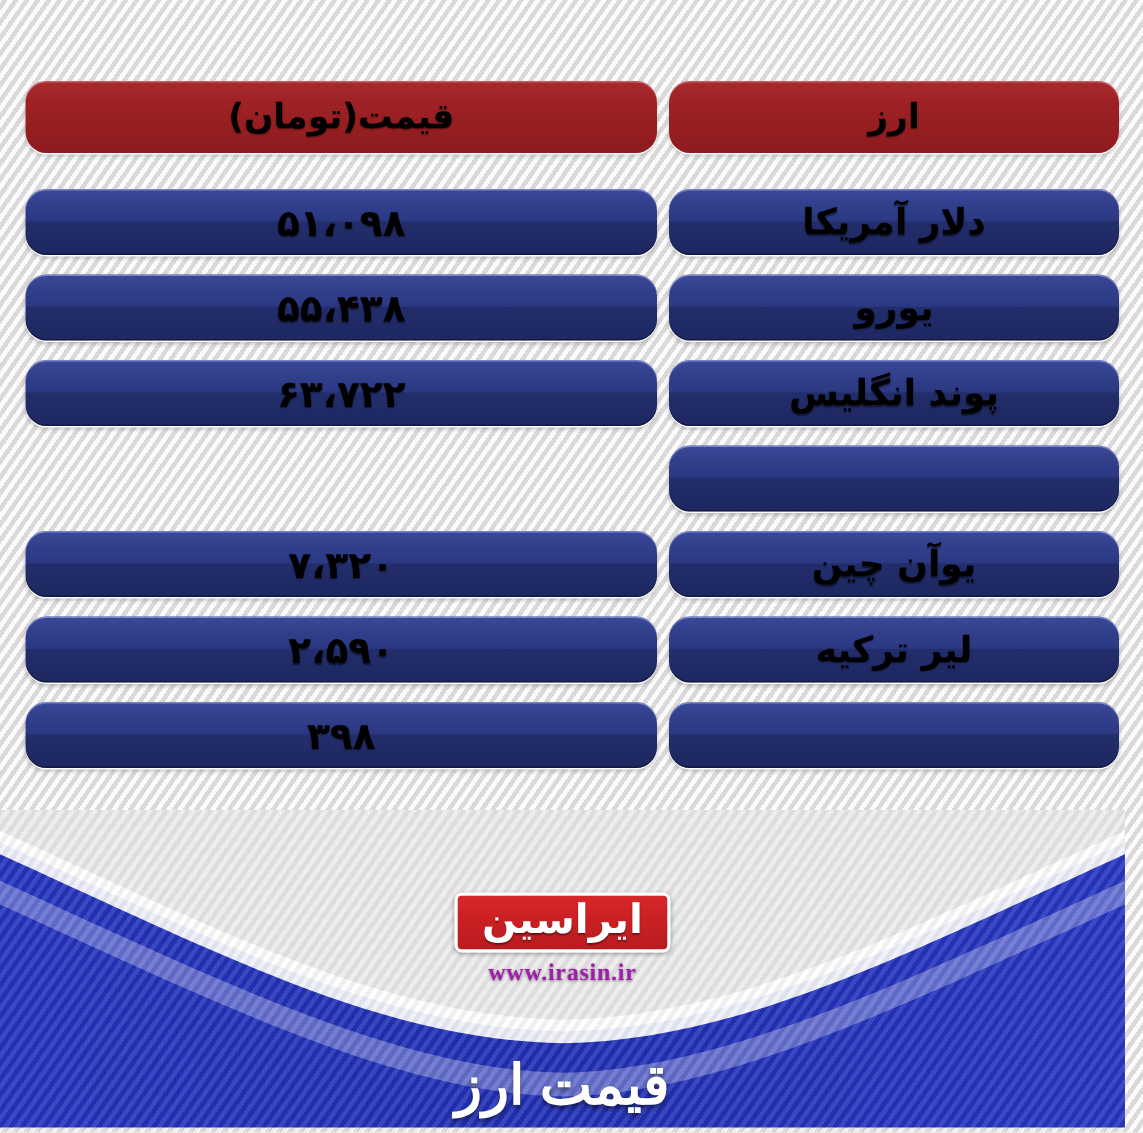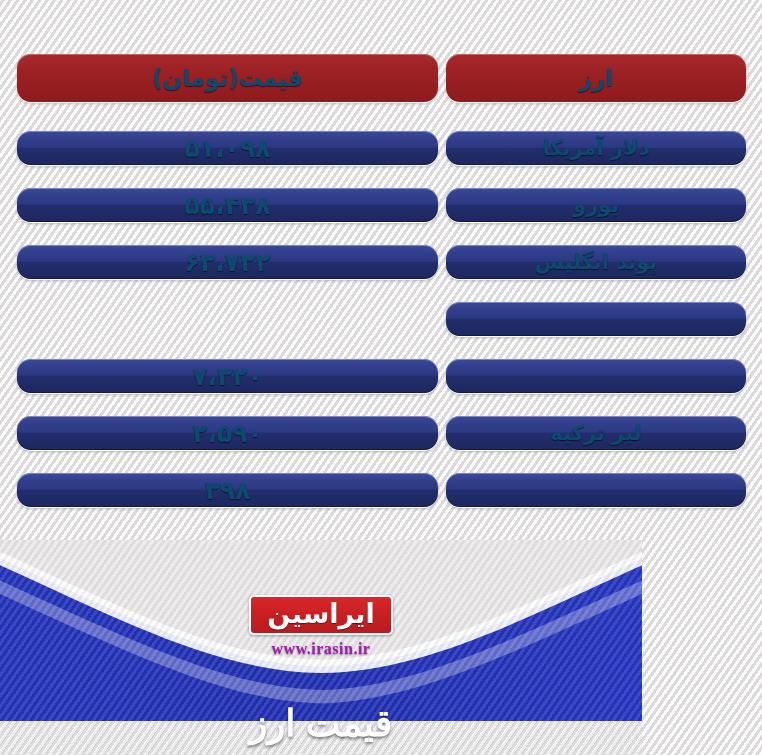--- a/index.html
+++ b/index.html
@@ -56,21 +56,21 @@
     left: 0;
     width: 762px;
     height: 52px;
     display: flex;
     flex-direction: row;
     align-items: center;
   }
 
   
   .cell {
-    height: 34px;
+    height: 44px;
     display: flex;
     align-items: center;
     justify-content: center;
     position: relative;
   }
 
   .cell-name {
     position: absolute;
     right: 16px;
     width: 300px;
@@ -118,41 +118,41 @@
         #8e1b1e 100%);
     box-shadow:
        0 1px 0 rgba(255,255,255,0.9),
        0 2px 3px rgba(130,130,130,0.4),
        inset 0 1px 0 rgba(220,140,140,0.55);
   }
 
   .pill-text {
     position: relative;
     z-index: 2;
-    color: #0c4a6e;
+    color: #000000;
     font-weight: bold;
     font-family: "DejaVu Sans", sans-serif;
     text-shadow: 0 1px 1px rgba(0,0,0,0.55);
     white-space: nowrap;
     letter-spacing: 0px;
   }
 
-  .name-text  { font-size: 21px; text-align: center; }
+  .name-text  { font-size: 24px; text-align: center; }
   .price-text { font-size: 25px; letter-spacing: 1px; }
   .head-text  { font-size: 23px; }
 
   
   #header-row .cell { height: 48px; }
 
   
   #footer {
     position: absolute;
     left: 0;
     top: 540px;
-    width: 642px;
+    width: 750px;
     height: 215px;
     z-index: 4;
     overflow: hidden;
   }
 
   #footer-bg {
     position: absolute;
     inset: 0;
   }
 
@@ -274,20 +274,21 @@
 
     <div class="trow" style="top:293px;">
       <div class="cell cell-name">
         <div class="pill pill-blue"></div>
       </div>
     </div>
 
     <div class="trow" style="top:350px;">
       <div class="cell cell-name">
         <div class="pill pill-blue"></div>
+        <span class="pill-text name-text">یوآن چین</span>
       </div>
       <div class="cell cell-price">
         <div class="pill pill-blue"></div>
         <span class="pill-text price-text">۷،۳۲۰</span>
       </div>
     </div>
 
     <div class="trow" style="top:407px;">
       <div class="cell cell-name">
         <div class="pill pill-blue"></div>

